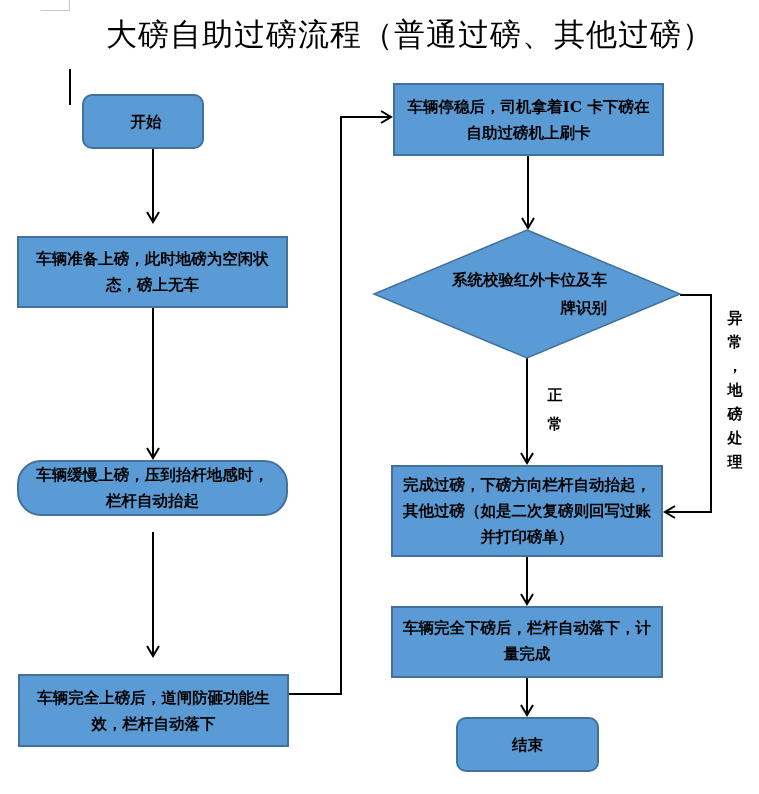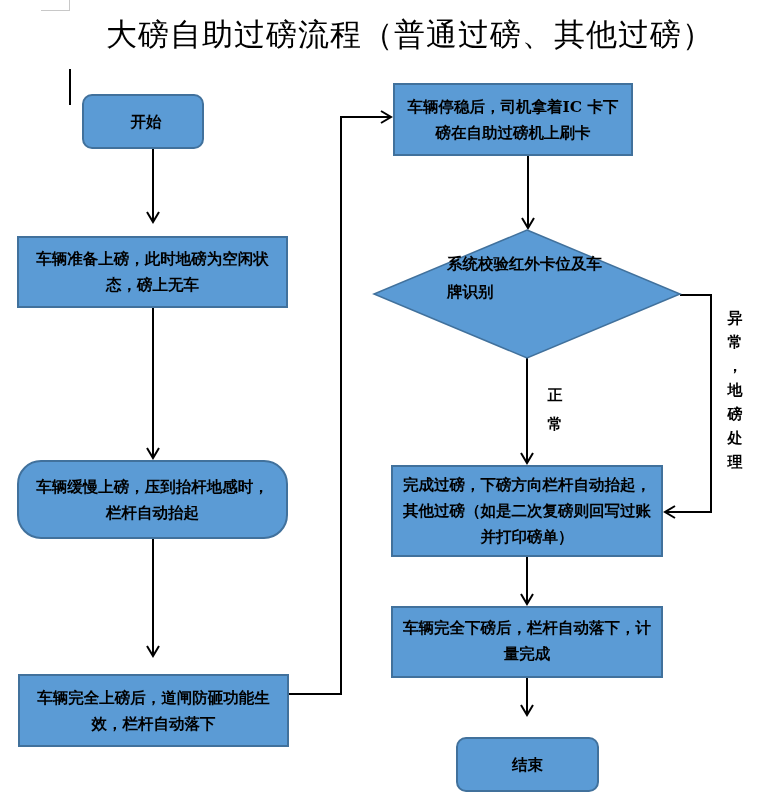--- a/index.html
+++ b/index.html
@@ -9,21 +9,21 @@
            font-size:31px; letter-spacing:1px; white-space:nowrap; }
   .corner-mark { position:absolute; left:41px; top:0; width:28px; height:10px;
                  border-right:1px solid #c8c8c8; border-bottom:1px solid #c8c8c8; }
   .cursor { position:absolute; left:69px; top:69px; width:2px; height:36px; background:#000; }
   .node { position:absolute; box-sizing:border-box; background:#5b9bd5; border:2px solid #41719c;
           display:flex; align-items:center; justify-content:center; text-align:center;
           font-size:15.5px; font-weight:bold; line-height:26px; padding:0 10px; }
   .rounded { border-radius:10px; }
   svg.wires { position:absolute; left:0; top:0; }
   .vlabel { position:absolute; font-size:15px; font-weight:bold; width:20px; text-align:center; line-height:29px; }
-  .diamond-text { position:absolute; left:447px; top:250px; width:160px; text-align:left;
+  .diamond-text { position:absolute; left:447px; top:266px; width:160px; text-align:right;
                   font-size:15.5px; font-weight:bold; line-height:28px; }
 </style>
 </head>
 <body>
 
 <div class="corner-mark"></div>
 <div class="cursor"></div>
 
 <div class="title">大磅自助过磅流程（普通过磅、其他过磅）</div>
 
@@ -46,43 +46,43 @@
 </svg>
 
 <div class="node rounded" style="left:82px;top:94px;width:122px;height:55px;padding-left:16px;">
   <span>开始</span>
 </div>
 
 <div class="node" style="left:17px;top:236px;width:271px;height:72px;">
   <span>车辆准备上磅，此时地磅为空闲状态，磅上无车</span>
 </div>
 
-<div class="node" style="left:17px;top:460px;width:271px;height:79px;border-radius:24px;">
+<div class="node" style="left:17px;top:460px;width:271px;height:56px;border-radius:24px;">
   <span>车辆缓慢上磅，压到抬杆地感时，栏杆自动抬起</span>
 </div>
 
 <div class="node" style="left:18px;top:658px;width:271px;height:73px;margin-top:16px;">
   <span>车辆完全上磅后，道闸防砸功能生效，栏杆自动落下</span>
 </div>
 
-<div class="node" style="left:393px;top:83px;width:240px;height:73px;">
+<div class="node" style="left:393px;top:83px;width:271px;height:73px;">
   <span>车辆停稳后，司机拿着IC 卡下磅在自助过磅机上刷卡</span>
 </div>
 
 <div class="diamond-text">系统校验红外卡位及车牌识别</div>
 
 <div class="node" style="left:391px;top:465px;width:272px;height:92px;">
   <span>完成过磅，下磅方向栏杆自动抬起，其他过磅（如是二次复磅则回写过账并打印磅单）</span>
 </div>
 
 <div class="node" style="left:391px;top:606px;width:272px;height:72px;font-family:Liberation Mono, monospace;">
   <span>车辆完全下磅后，栏杆自动落下，计量完成</span>
 </div>
 
-<div class="node rounded" style="left:456px;top:737px;width:143px;height:55px;text-align:center;">
+<div class="node rounded" style="left:456px;top:717px;width:143px;height:55px;text-align:center;">
   <span>结束</span>
 </div>
 
 <div class="vlabel" style="left:545px;top:381px;">
   <div>正</div>
   <div>常</div>
 </div>
 
 <div class="vlabel" style="left:725px;top:306px;line-height:24px;">
   <div>异</div>

